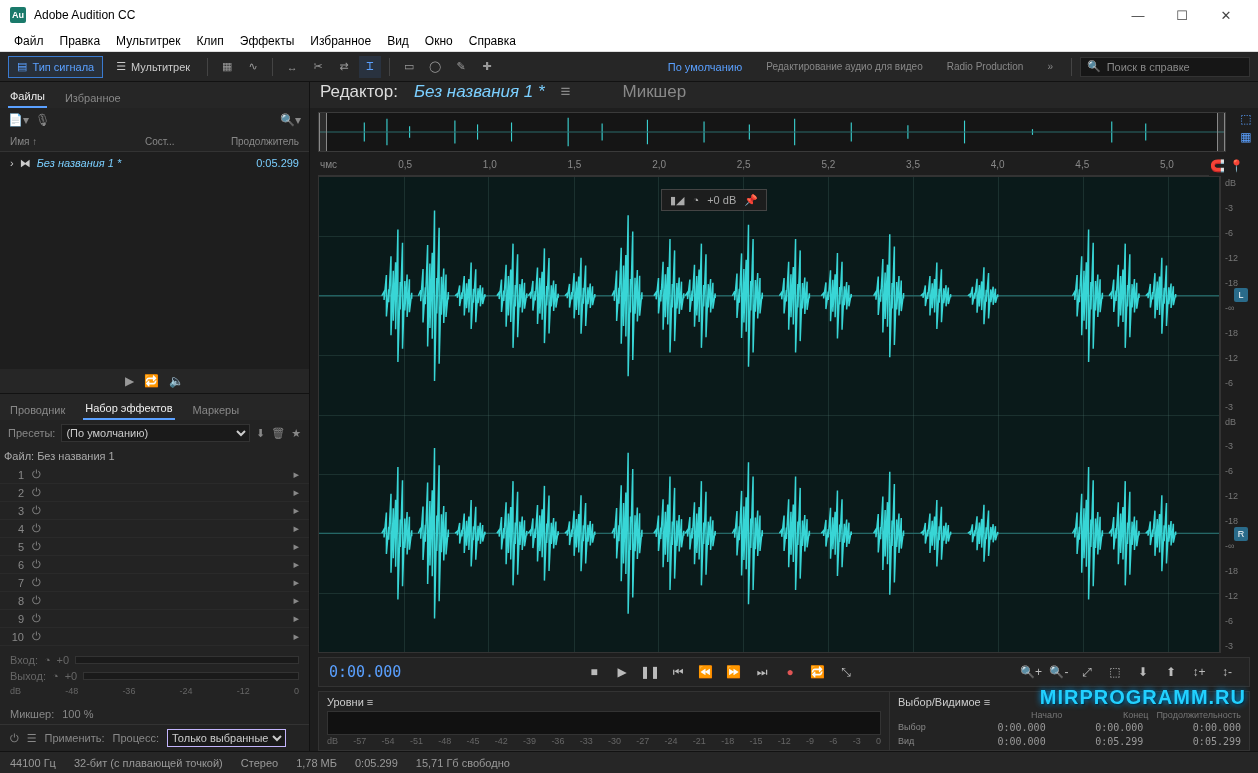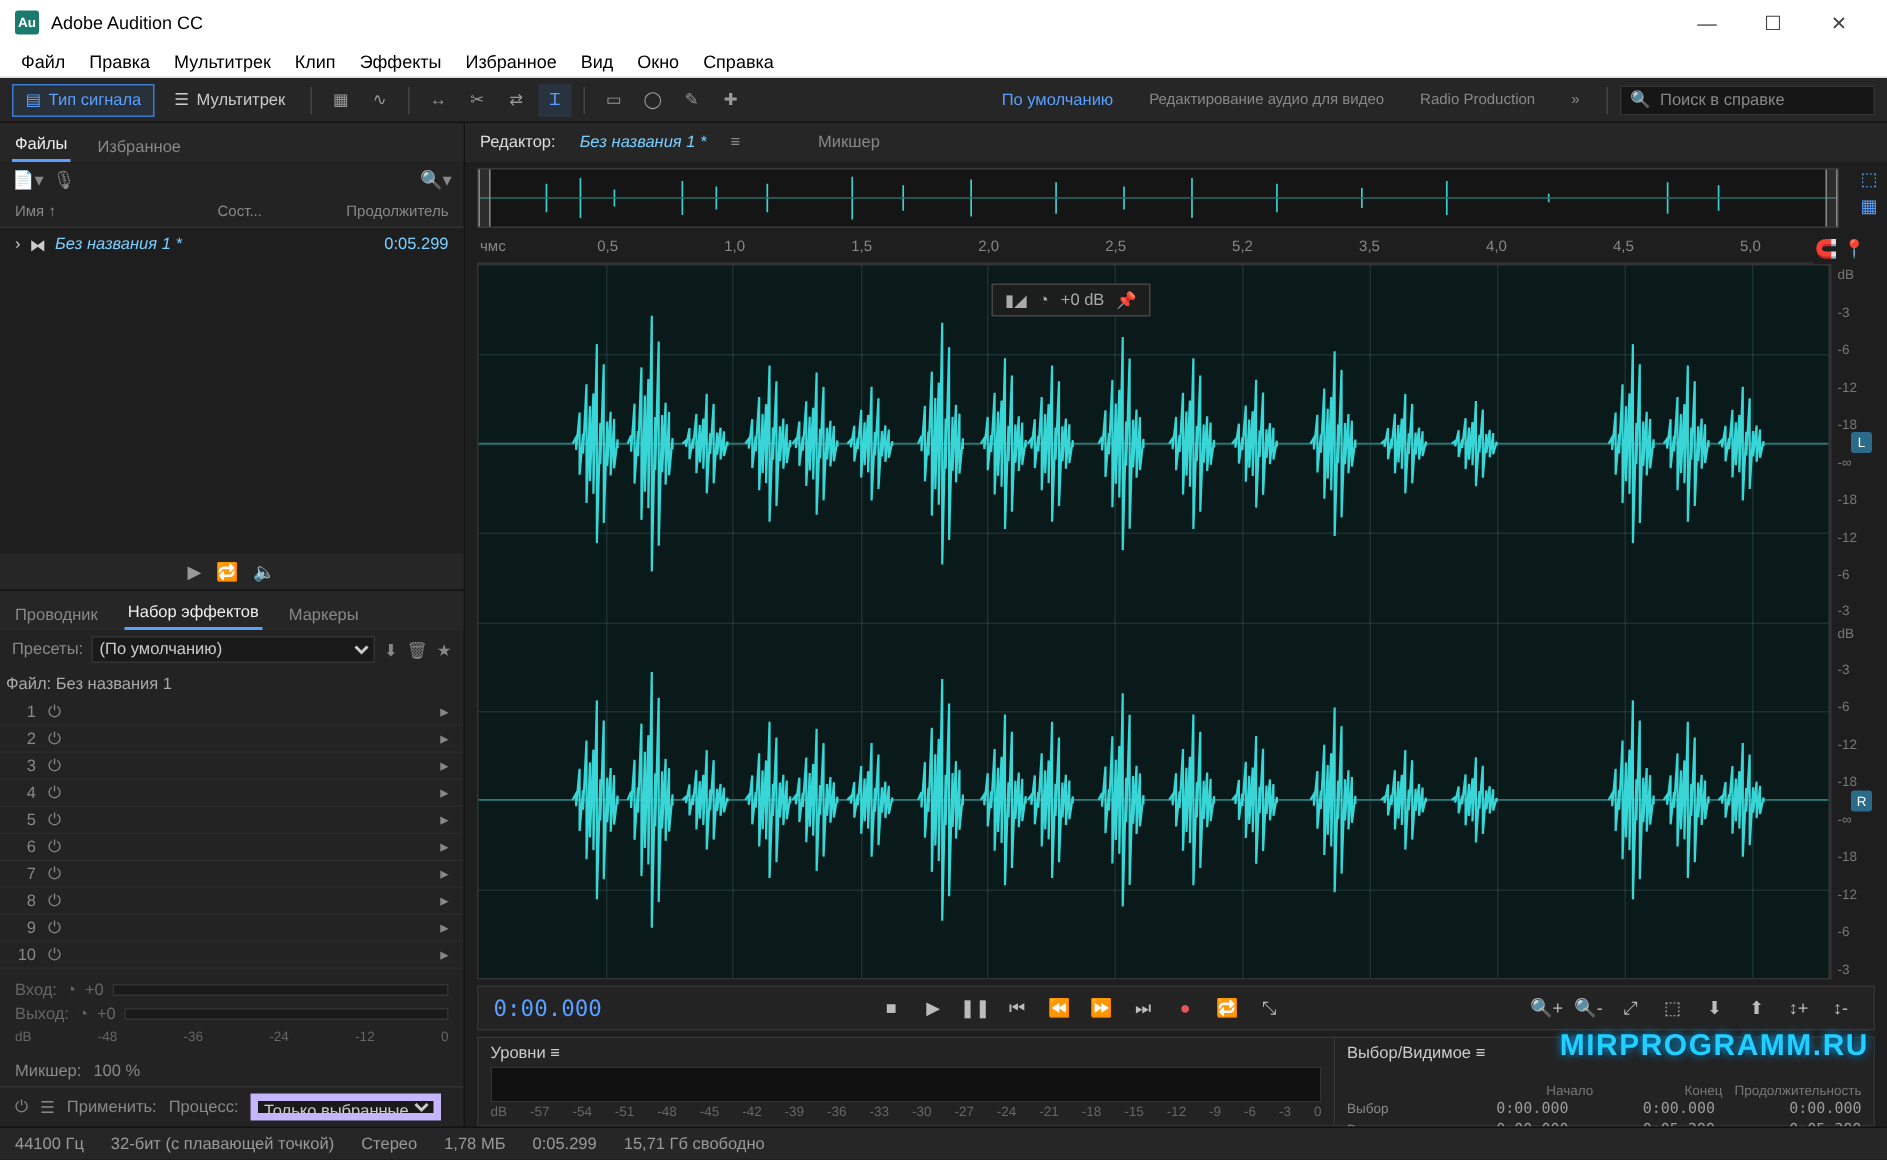--- a/index.html
+++ b/index.html
@@ -43,23 +43,23 @@
 .fx-slot{height:18px;display:flex;align-items:center;padding:0 10px;gap:8px;font-size:11px;color:#888;border-bottom:1px solid #2a2a2a}
 .fx-slot .num{width:14px;text-align:right}
 .fx-slot .pwr{font-size:11px}
 .fx-slot .arrow{margin-left:auto}
 .io{padding:6px 10px;font-size:11px;color:#666}
 .io-row{display:flex;align-items:center;height:16px;gap:6px}
 .io-meter{flex:1;height:8px;background:#1a1a1a;border:1px solid #333}
 .db-scale{display:flex;justify-content:space-between;font-size:9px;color:#666;padding:2px 0}
 .mixer-row{display:flex;padding:4px 10px;gap:8px;font-size:11px;color:#888}
 .apply-row{display:flex;align-items:center;padding:4px 10px;gap:8px;font-size:11px;color:#888;border-top:1px solid #333}
-.apply-row select{background:#1a1a1a;color:#ccc;border:5px solid #c4b5fd;height:18px;font-size:11px}
+.apply-row select{background:#1a1a1a;color:#ccc;border:1px solid #c4b5fd;height:18px;font-size:11px}
 .right{flex:1;display:flex;flex-direction:column;min-height:0;background:#1e1e1e}
-.editor-tabs{height:26px;background:#262626;display:flex;align-items:center;padding:0 10px;gap:16px;font-size:11px;color:#888}
+.editor-tabs{height:26px;background:#262626;display:flex;padding:0 10px;gap:16px;font-size:17px;color:#888}
 .editor-tabs .etitle{color:#ddd}
 .editor-tabs .fname{color:#7bcfff;font-style:italic}
 .overview{height:40px;background:#151515;margin:4px 8px;border:1px solid #3a3a3a;position:relative;display:flex;align-items:center}
 .overview svg{width:100%;height:100%}
 .ov-handle{position:absolute;top:0;bottom:0;width:8px;background:rgba(255,255,255,.1);border-left:1px solid #888;border-right:1px solid #888}
 .timeline{height:20px;margin:0 8px;position:relative;font-size:10px;color:#888;border-bottom:1px solid #333}
 .timeline .lbl{position:absolute;top:3px}
 .wave-area{flex:1;margin:0 8px;position:relative;display:flex;min-height:0}
 .wave-canvas{flex:1;background:#0a1a1a;position:relative;border:1px solid #333}
 .db-col{width:30px;background:#1e1e1e;display:flex;flex-direction:column;font-size:9px;color:#777;border-left:1px solid #333}
@@ -72,21 +72,21 @@
 .tc{color:#5aa0ff;font-size:15px;font-family:monospace;margin-right:20px}
 .tbtn{width:24px;height:20px;display:flex;align-items:center;justify-content:center;color:#bbb;font-size:12px}
 .tbtn.rec{color:#e05555}
 .levels{height:60px;margin:4px 8px 0;display:flex;background:#232323;border:1px solid #333}
 .levels-left{flex:1;padding:4px 8px;display:flex;flex-direction:column}
 .levels-title{font-size:11px;color:#ccc;margin-bottom:3px}
 .lv-meter{flex:1;background:#111;border:1px solid #333;position:relative}
 .lv-scale{display:flex;justify-content:space-between;font-size:9px;color:#666;padding-top:1px}
 .sel-panel{width:360px;border-left:1px solid #333;padding:4px 8px;font-size:10px;color:#999}
 .sel-title{font-size:11px;color:#ccc}
-.sel-hdr{display:flex;gap:8px;margin-top:14px}
+.sel-hdr{display:flex;gap:8px;margin-top:2px}
 .sel-hdr span{flex:1;text-align:right;font-size:9px;color:#777}
 .sel-row{display:flex;gap:8px;height:14px;align-items:center}
 .sel-row .lbl{width:50px;font-size:9px;color:#888}
 .sel-row .val{flex:1;text-align:right;font-family:monospace;font-size:10px}
 .watermark{position:absolute;right:12px;bottom:64px;font-size:20px;font-weight:bold;color:#22d0ff;text-shadow:0 0 6px #0af,1px 1px 2px #000;letter-spacing:1px;pointer-events:none}
 .statusbar{height:22px;background:#262626;border-top:1px solid #121212;display:flex;align-items:center;padding:0 10px;font-size:11px;color:#999;gap:18px}
 .statusbar .left-s{flex:1}
 .wave-svg{position:absolute;inset:0;width:100%;height:100%}
 .right-tools{width:24px;display:flex;flex-direction:column;gap:4px;padding:4px 2px;color:#5aa0ff;font-size:12px;align-items:center}
 </style>

